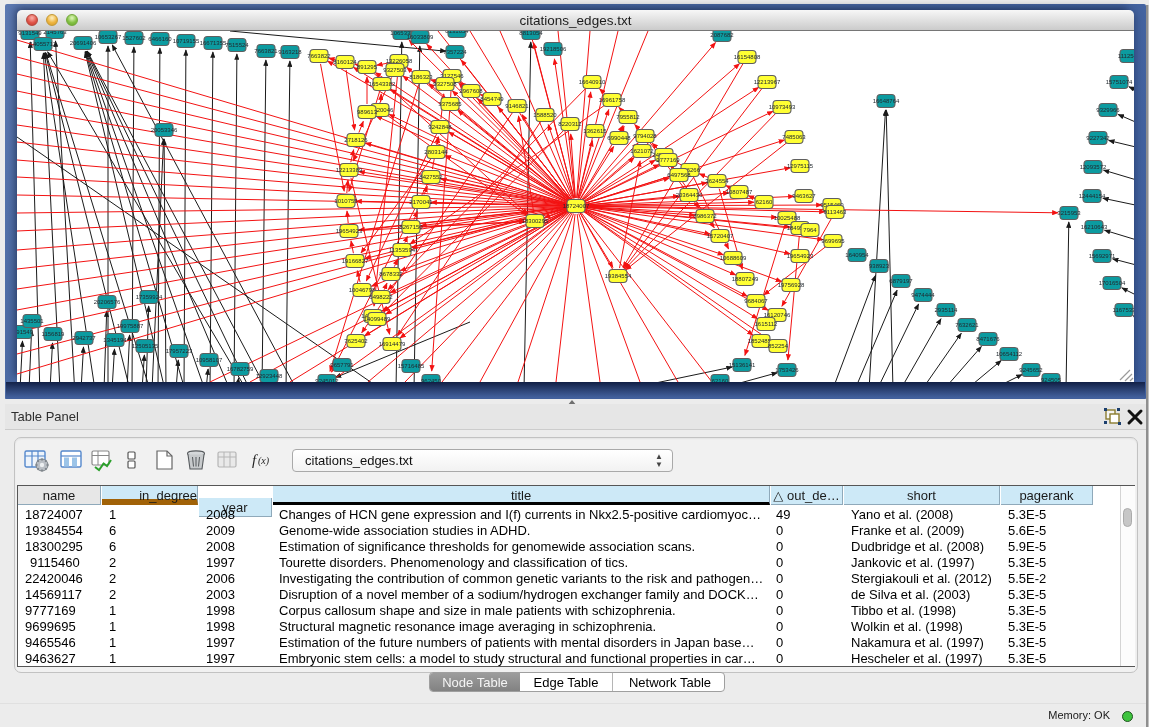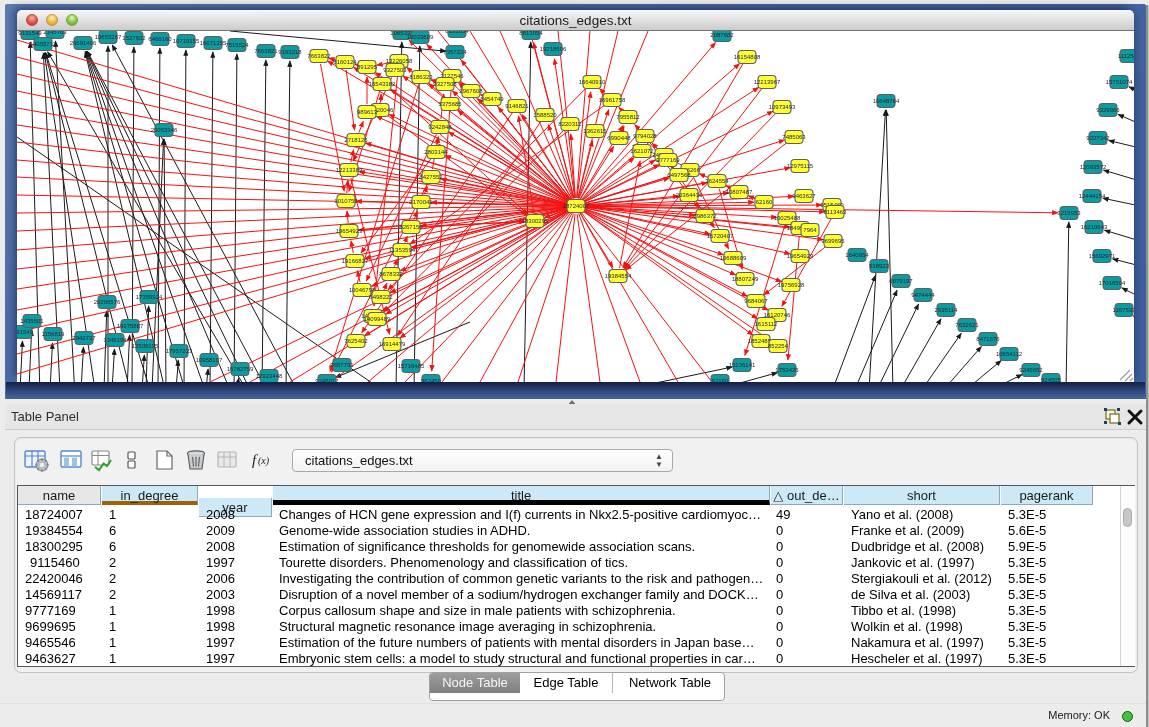--- a/index.html
+++ b/index.html
@@ -624,23 +624,23 @@
 </g>
     </svg>
   <div class="abs" style="left:278px;top:1px;width:381px;height:23px;background:linear-gradient(#fff,#f2f2f2);border:1px solid #a9a9a9;border-radius:4px">
     <div style="position:absolute;left:12px;top:0;font-size:13px;line-height:22px;color:#111">citations_edges.txt</div>
     <div style="position:absolute;right:9px;top:3px;color:#444;font-size:8px;line-height:8px">▲<br>▼</div>
   </div>
 </div>
 
 <div class="abs" style="left:17px;top:485px;width:1118px;height:182px;background:#fff;border:1px solid #565656">
   <div style="position:absolute;left:0px;top:0;width:83px;height:19px;background:#e7e7e7;border-right:1px solid #8fa9ba;border-bottom:1px solid #8fa9ba;text-align:center;line-height:19px;font-size:13px;color:#1a1a1a">name</div>
-    <div style="position:absolute;left:84px;top:0;width:96px;height:19px;background:#cde9f7;border-right:1px solid #8fa9ba;border-bottom:4px solid #a16207;text-align:center;line-height:19px;font-size:13px;color:#1a1a1a">in_degree</div>
+    <div style="position:absolute;left:84px;top:0;width:96px;height:19px;background:#cde9f7;border-right:1px solid #8fa9ba;border-bottom:6px solid #a16207;text-align:right;line-height:19px;font-size:13px;color:#1a1a1a">in_degree</div>
     <div style="position:absolute;left:181px;top:12px;width:73px;height:19px;background:#cde9f7;border-right:1px solid #8fa9ba;border-bottom:1px solid #8fa9ba;text-align:center;line-height:19px;font-size:13px;color:#1a1a1a">year</div>
-    <div style="position:absolute;left:255px;top:0;width:497px;height:19px;background:#cde9f7;border-right:1px solid #8fa9ba;border-bottom:5px solid #000000;text-align:center;line-height:19px;font-size:13px;color:#1a1a1a">title</div>
+    <div style="position:absolute;left:255px;top:0;width:497px;height:19px;background:#cde9f7;border-right:1px solid #8fa9ba;border-bottom:3px solid #000000;text-align:center;line-height:19px;font-size:13px;color:#1a1a1a">title</div>
     <div style="position:absolute;left:753px;top:0;width:72px;height:19px;background:#cde9f7;border-right:1px solid #8fa9ba;border-bottom:1px solid #8fa9ba;text-align:center;line-height:19px;font-size:13px;color:#1a1a1a">△ out_de…</div>
     <div style="position:absolute;left:826px;top:0;width:156px;height:19px;background:#cde9f7;border-right:1px solid #8fa9ba;border-bottom:1px solid #8fa9ba;text-align:center;line-height:19px;font-size:13px;color:#1a1a1a">short</div>
     <div style="position:absolute;left:983px;top:0;width:92px;height:19px;background:#cde9f7;border-right:1px solid #8fa9ba;border-bottom:1px solid #8fa9ba;text-align:center;line-height:19px;font-size:13px;color:#1a1a1a">pagerank</div>
   <div style="position:absolute;left:0;top:21px;width:1100px;height:16px;font-size:13px;line-height:16px;color:#000;white-space:nowrap">
       <div style="position:absolute;left:7px;top:0">18724007</div>
       <div style="position:absolute;left:91px;top:0">1</div>
       <div style="position:absolute;left:188px;top:0">2008</div>
       <div style="position:absolute;left:261px;top:0;width:492px;overflow:hidden">Changes of HCN gene expression and I(f) currents in Nkx2.5-positive cardiomyoc…</div>
       <div style="position:absolute;left:758px;top:0">49</div>
       <div style="position:absolute;left:833px;top:0">Yano et al. (2008)</div>
@@ -673,21 +673,21 @@
       <div style="position:absolute;left:833px;top:0">Jankovic et al. (1997)</div>
       <div style="position:absolute;left:990px;top:0">5.3E-5</div>
     </div>
     <div style="position:absolute;left:0;top:85px;width:1100px;height:16px;font-size:13px;line-height:16px;color:#000;white-space:nowrap">
       <div style="position:absolute;left:7px;top:0">22420046</div>
       <div style="position:absolute;left:91px;top:0">2</div>
       <div style="position:absolute;left:188px;top:0">2006</div>
       <div style="position:absolute;left:261px;top:0;width:492px;overflow:hidden">Investigating the contribution of common genetic variants to the risk and pathogen…</div>
       <div style="position:absolute;left:758px;top:0">0</div>
       <div style="position:absolute;left:833px;top:0">Stergiakouli et al. (2012)</div>
-      <div style="position:absolute;left:990px;top:0">5.5E-5</div>
+      <div style="position:absolute;left:990px;top:0">5.5E-2</div>
     </div>
     <div style="position:absolute;left:0;top:101px;width:1100px;height:16px;font-size:13px;line-height:16px;color:#000;white-space:nowrap">
       <div style="position:absolute;left:7px;top:0">14569117</div>
       <div style="position:absolute;left:91px;top:0">2</div>
       <div style="position:absolute;left:188px;top:0">2003</div>
       <div style="position:absolute;left:261px;top:0;width:492px;overflow:hidden">Disruption of a novel member of a sodium/hydrogen exchanger family and DOCK…</div>
       <div style="position:absolute;left:758px;top:0">0</div>
       <div style="position:absolute;left:833px;top:0">de Silva et al. (2003)</div>
       <div style="position:absolute;left:990px;top:0">5.3E-5</div>
     </div>
@@ -724,21 +724,21 @@
       <div style="position:absolute;left:188px;top:0">1997</div>
       <div style="position:absolute;left:261px;top:0;width:492px;overflow:hidden">Embryonic stem cells: a model to study structural and functional properties in car…</div>
       <div style="position:absolute;left:758px;top:0">0</div>
       <div style="position:absolute;left:833px;top:0">Hescheler et al. (1997)</div>
       <div style="position:absolute;left:990px;top:0">5.3E-5</div>
     </div>
   <div class="abs" style="left:1102px;top:0;width:15px;height:180px;background:#fcfcfc;border-left:1px solid #d4d4d4"></div>
   <div class="abs" style="left:1105px;top:22px;width:9px;height:19px;background:#c7c7c7;border:1px solid #ababab;border-radius:5px"></div>
 </div>
 
-<div class="abs" style="left:429px;top:672px;width:296px;height:29px;border:1px solid #9f9f9f;border-radius:4px;background:#fff;overflow:hidden;font-size:13px;line-height:19px;text-align:center">
+<div class="abs" style="left:429px;top:672px;width:296px;height:20px;border:1px solid #9f9f9f;border-radius:4px;background:#fff;overflow:hidden;font-size:13px;line-height:19px;text-align:center">
   <div class="abs" style="left:0;top:0;width:90px;height:20px;background:linear-gradient(#9d9d9d,#7f7f7f);color:#f5f5f5">Node Table</div>
   <div class="abs" style="left:90px;top:0;width:93px;height:20px;border-right:1px solid #b5b5b5;color:#000">Edge Table</div>
   <div class="abs" style="left:184px;top:0;width:112px;height:20px;color:#000">Network Table</div>
 </div>
 
 <div class="abs" style="left:0;top:703px;width:1149px;height:24px;background:#ececec;border-top:1px solid #e0e0e0">
   <div style="position:absolute;right:39px;top:5px;font-size:11px;color:#1a1a1a">Memory: OK</div>
   <div style="position:absolute;left:1122px;top:710px"></div>
   <div style="position:absolute;left:1122px;top:7px;width:11px;height:11px;border-radius:50%;background:#3ec43e;border:1.5px solid #20551f"></div>
 </div>

